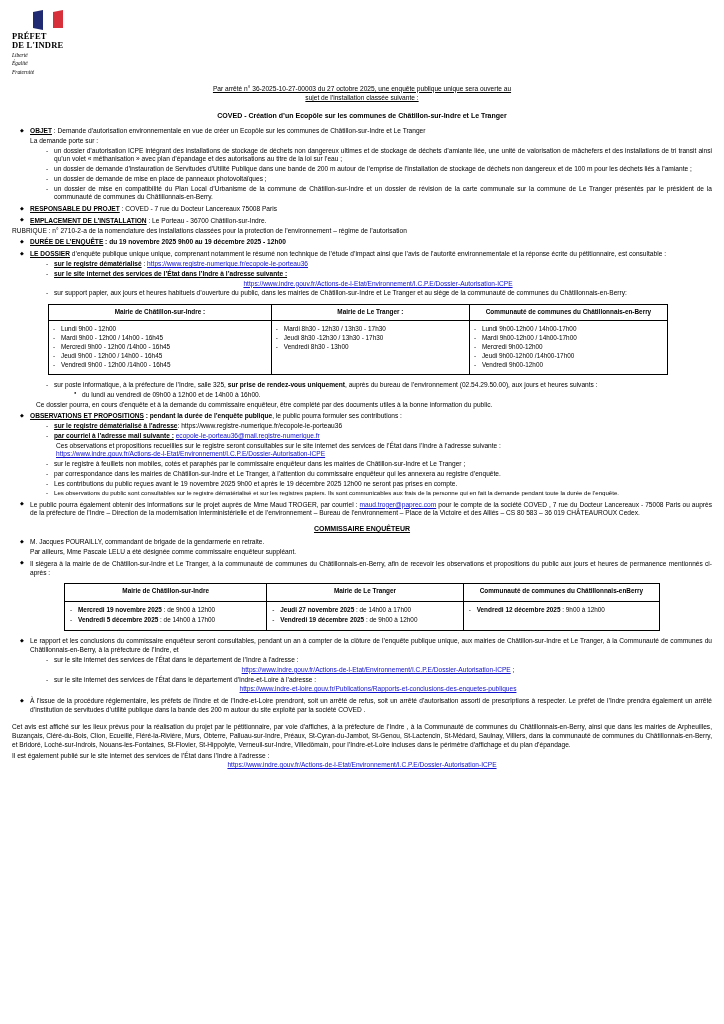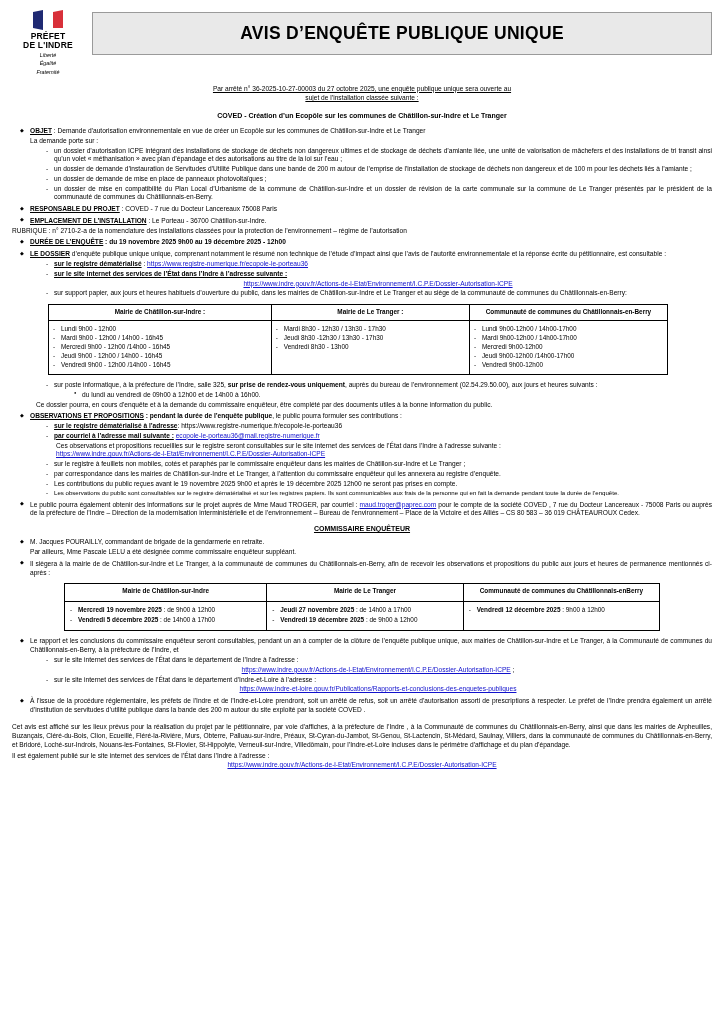--- a/index.html
+++ b/index.html
@@ -20,23 +20,24 @@
 
   
   .header {
     display: flex;
     align-items: flex-start;
     gap: 8px;
     margin-bottom: 8px;
   }
   .logo-block {
     width: 72px;
-    text-align: center;
+    text-align: left;
     flex: 0 0 72px;
     padding-top: 2px;
+    font-family: Liberation Serif, serif;
   }
   .flag {
     width: 30px; height: 20px;
     margin: 0 auto 2px auto;
     position: relative;
     display: block;
   }
   .flag svg { display: block; }
   .logo-name {
     font-size: 8.5px;
@@ -201,23 +202,20 @@
           <path d="M10 0 L20 2 L20 18 L10 20 Z" fill="#ffffff"></path>
           <path d="M20 2 L30 0 L30 18 L20 18 Z" fill="#d8303a"></path>
         </svg>
       </span>
       <div class="logo-name">PRÉFET</div>
       <div class="logo-name">DE L'INDRE</div>
       <div class="logo-motto">Liberté</div>
       <div class="logo-motto">Égalité</div>
       <div class="logo-motto">Fraternité</div>
     </div>
-    <div class="title-bar">
-      <h1>AVIS D’ENQUÊTE PUBLIQUE UNIQUE</h1>
-    </div>
   </div>
 
   <div class="intro">
     <span class="u">Par arrêté n° 36-2025-10-27-00003 du 27 octobre 2025, une enquête publique unique sera ouverte au</span><br>
     <span class="u">sujet de l’installation classée suivante :</span>
   </div>
 
   <div class="coved-line">COVED  - Création d’un Ecopôle sur les communes de Châtillon-sur-Indre et Le Tranger</div>
 
   <div class="bullet-l1">

